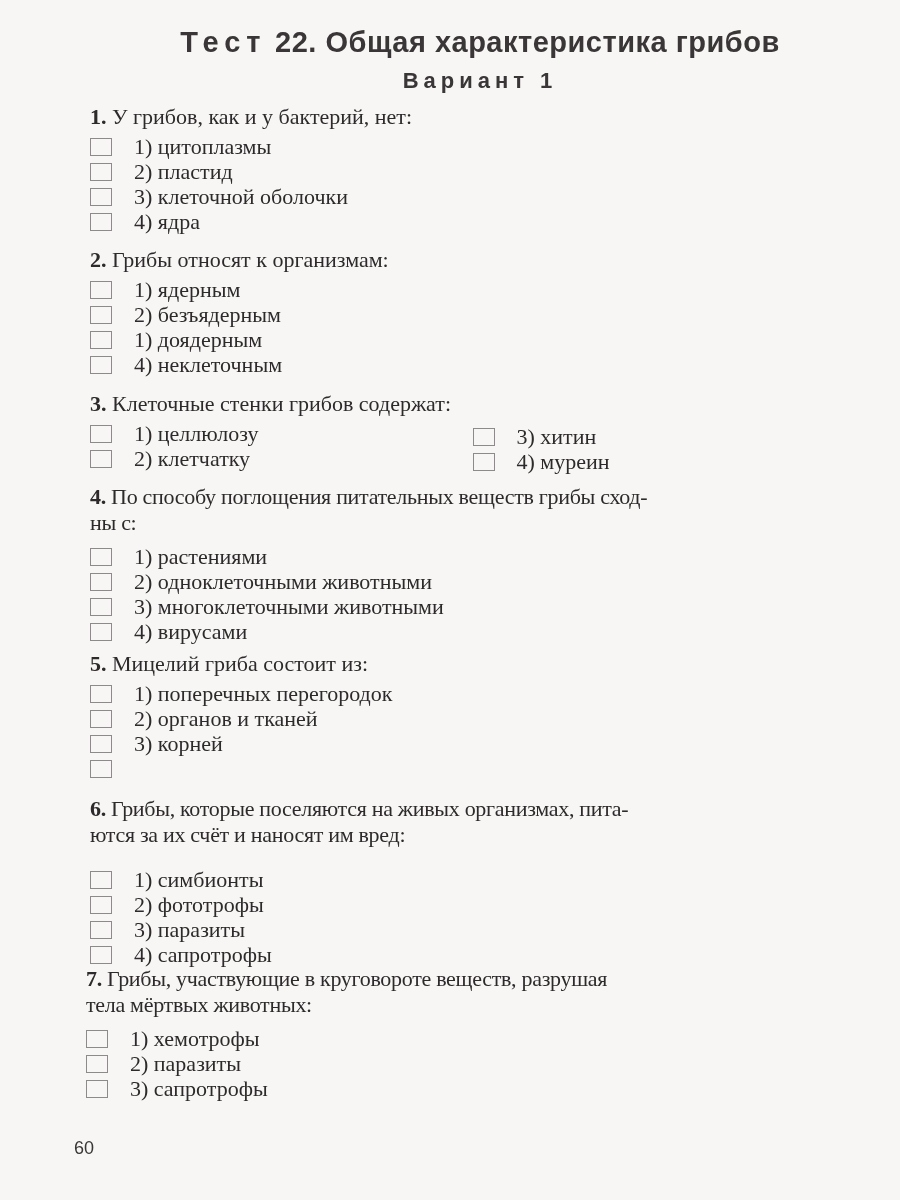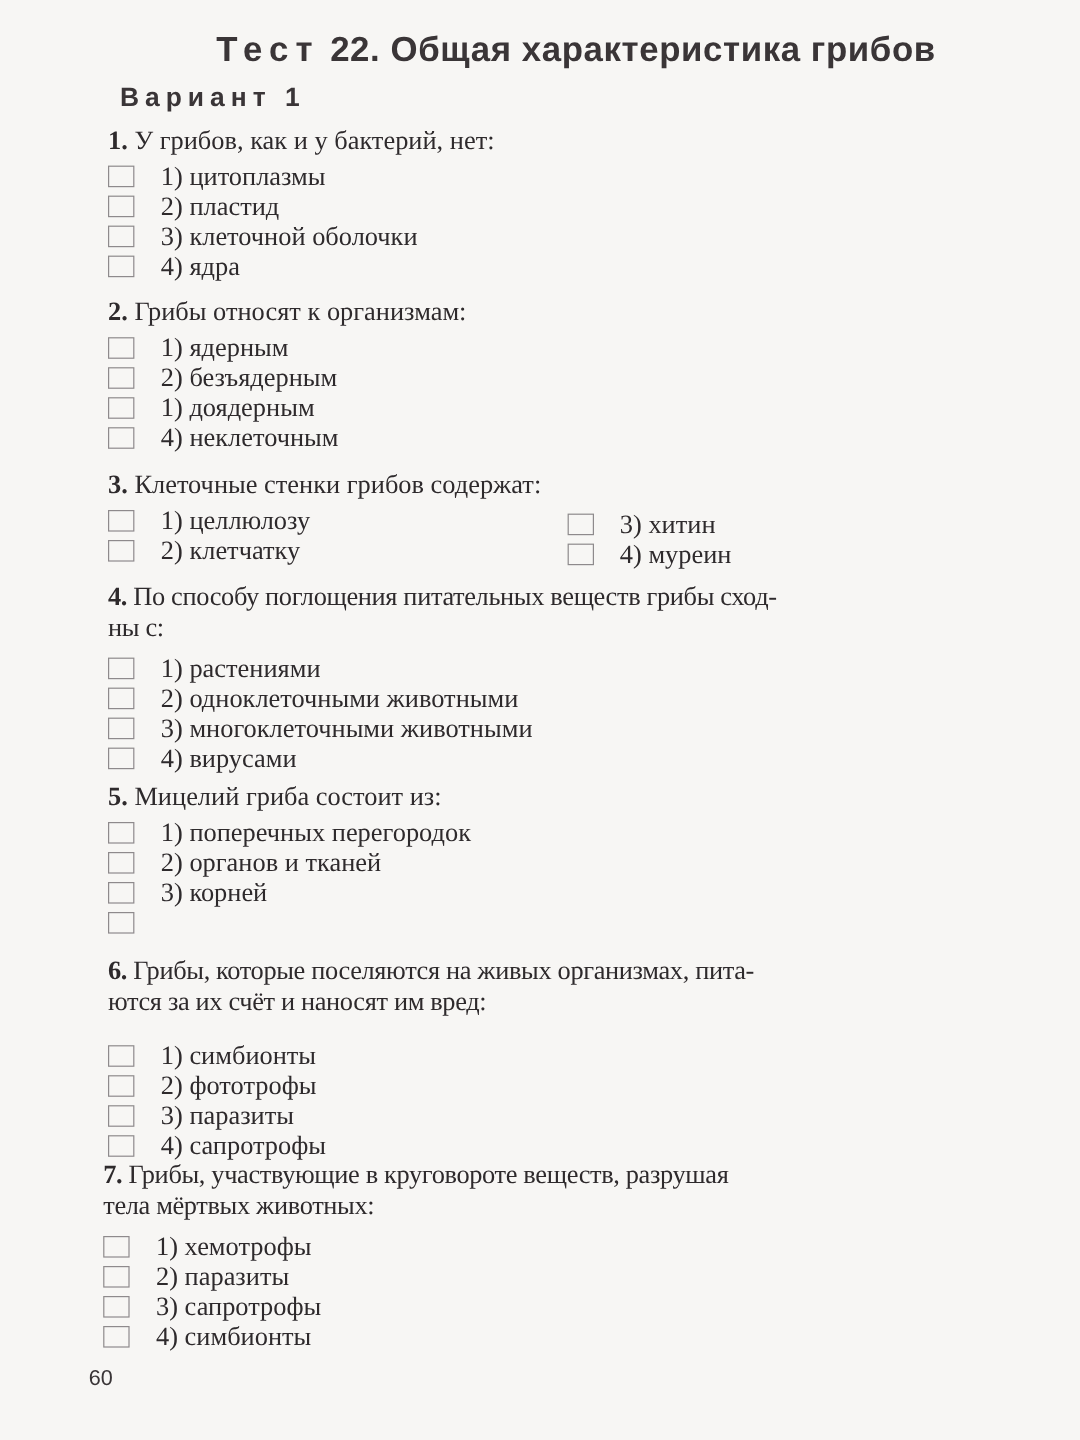--- a/index.html
+++ b/index.html
@@ -14,20 +14,21 @@
   .title {
     position: absolute; left: 100px; top: 26px; width: 760px;
     text-align: center;
     font-family: "Liberation Sans", "DejaVu Sans", sans-serif;
     font-weight: bold; font-size: 29px; letter-spacing: 0.5px;
     color: #3a3537;
   }
   .title .spaced { letter-spacing: 6px; }
   .variant {
     position: absolute; left: 100px; top: 68px; width: 760px;
+    text-align: center;
     font-family: "Liberation Sans", "DejaVu Sans", sans-serif;
     font-weight: bold; font-size: 22px; letter-spacing: 5px;
     color: #3a3537;
   }
   .question { position: absolute; left: 90px; width: 765px; }
   .q-text {
     font-size: 22px; line-height: 26px; margin: 0 0 4px 0;
   }
   .q-text.condensed { font-family: "Liberation Serif", serif; letter-spacing: -0.3px; }
   .q-num { font-weight: bold; }
@@ -217,20 +218,16 @@
         <span>1) хемотрофы</span>
       </div>
     <div class="opt">
         <span class="box"></span>
         <span>2) паразиты</span>
       </div>
     <div class="opt">
         <span class="box"></span>
         <span>3) сапротрофы</span>
       </div>
-    <div class="opt">
-        <span class="box"></span>
-        <span>4) симбионты</span>
-      </div>
   </div>
 
   <div class="page-number">60</div>
 </div>
 
 </body></html>

